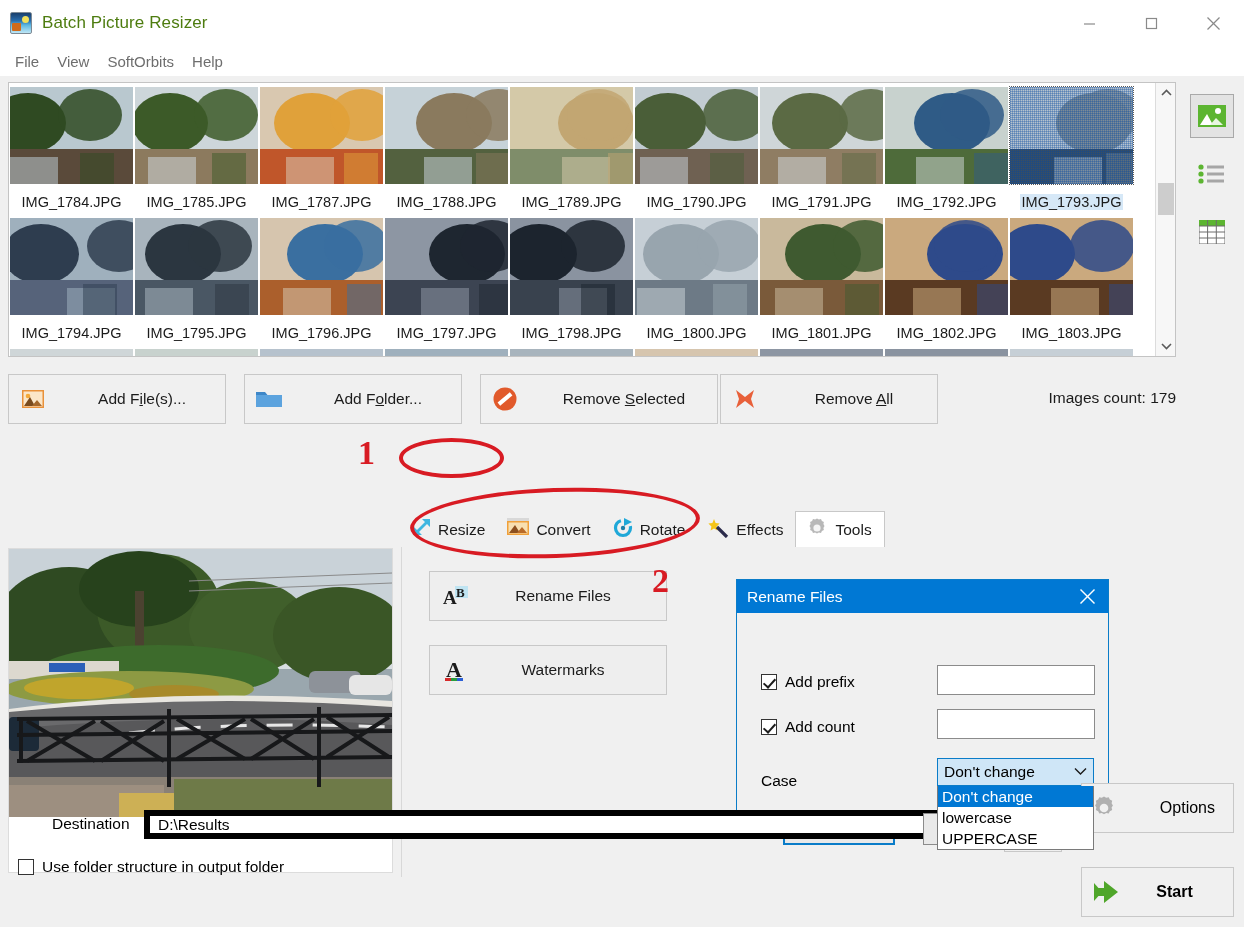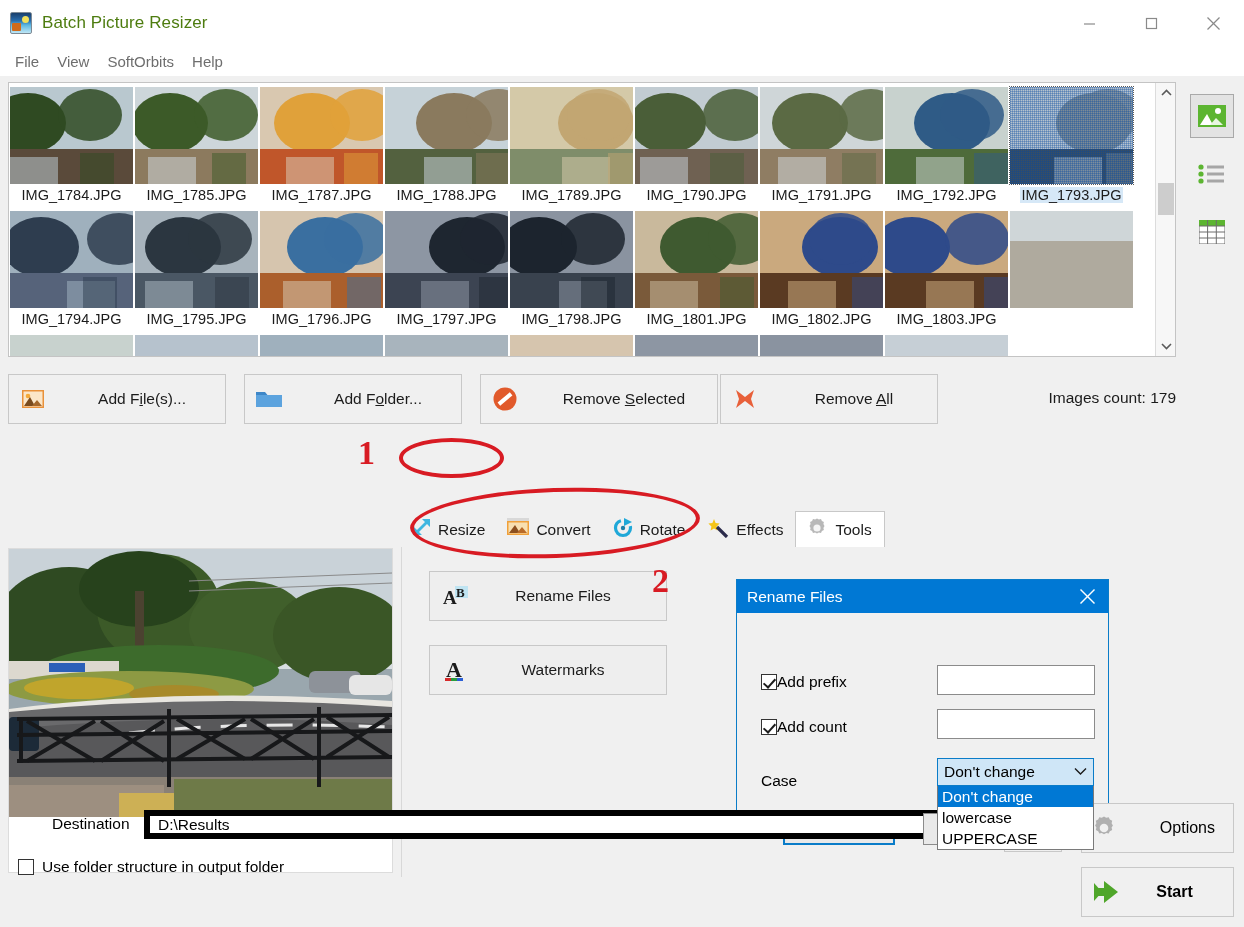--- a/index.html
+++ b/index.html
@@ -81,21 +81,21 @@
     background: #b9c2c8; position: relative; overflow: hidden;
   }
   .thumbcell.sel .thumbimg { outline: 1px dotted #5a5a5a; }
   .thumbcell.sel .thumbimg:after {
     content:""; position:absolute; inset:0;
     background: repeating-linear-gradient(0deg, rgba(0,70,160,.30) 0 1px, transparent 1px 2px),
                 repeating-linear-gradient(90deg, rgba(0,70,160,.30) 0 1px, transparent 1px 2px);
   }
   .thumbcell.sel .thumblabel { background: #d6e8f7; }
   .thumblabel {
-    font-size: 14.5px; color: #1b1b1b; margin-top: 3px; margin-bottom: 4px;
+    font-size: 14.5px; color: #1b1b1b; margin-top: 10px; margin-bottom: 4px;
     white-space: nowrap; padding: 0 2px;
   }
 
   
   .vscroll {
     position: absolute; right: 0; top: 0; width: 20px; height: 273px;
     background: #f7f7f7; border-left: 1px solid #dcdcdc;
   }
   .vsbtn {
     width: 20px; height: 20px; display: flex; align-items: center; justify-content: center;
@@ -175,21 +175,21 @@
   }
   .dlg-title {
     height: 33px; background: #0078d4; color: #ffffff;
     display: flex; align-items: center; padding-left: 10px; font-size: 15.5px;
   }
   .dlg-close {
     margin-left: auto; width: 42px; height: 33px;
     display: flex; align-items: center; justify-content: center; color: #fff;
   }
   .dlg-body { position: relative; height: 215px; }
-  .chkrow { position: absolute; display: flex; align-items: center; gap: 0; font-size: 15.5px; color: #000; }
+  .chkrow { position: absolute; display: flex; align-items: center; gap: 8px; font-size: 15.5px; color: #000; }
   .chk {
     width: 16px; height: 16px; border: 1px solid #333; background: #fff;
     position: relative; display: inline-block;
   }
   .chk.on:after {
     content: ""; position: absolute; left: 4px; top: 1px; width: 5px; height: 10px;
     border: solid #1b1b1b; border-width: 0 2px 2px 0; transform: rotate(42deg);
   }
   .dlgfield {
     position: absolute; width: 158px; height: 30px;
@@ -437,20 +437,31 @@
           <div class="thumbcell">
             <div class="thumbimg"><svg width="123" height="97" viewBox="0 0 123 97" preserveAspectRatio="none">
                 <rect x="0" y="0" width="123" height="97" fill="#8a93a0"></rect>
                 <ellipse cx="29" cy="36" rx="38" ry="30" fill="#1c242e"></ellipse>
                 <ellipse cx="83" cy="28" rx="32" ry="26" fill="#1c242e" opacity=".85"></ellipse>
                 <rect x="0" y="62" width="123" height="35" fill="#39424e"></rect>
                 <rect x="49" y="70" width="48" height="27" fill="#8a93a0" opacity=".55"></rect>
                 <rect x="71" y="66" width="34" height="31" fill="#1c242e" opacity=".5"></rect>
               </svg></div>
             <div class="thumblabel">IMG_1798.JPG</div>
+          </div>
+          <div class="thumbcell">
+            <div class="thumbimg"><svg width="123" height="97" viewBox="0 0 123 97" preserveAspectRatio="none">
+                <rect x="0" y="0" width="123" height="97" fill="#c6cfd6"></rect>
+                <ellipse cx="46" cy="36" rx="38" ry="30" fill="#98a5ae"></ellipse>
+                <ellipse cx="94" cy="28" rx="32" ry="26" fill="#98a5ae" opacity=".85"></ellipse>
+                <rect x="0" y="62" width="123" height="35" fill="#6d7a86"></rect>
+                <rect x="2" y="70" width="48" height="27" fill="#c6cfd6" opacity=".55"></rect>
+                <rect x="78" y="66" width="34" height="31" fill="#98a5ae" opacity=".5"></rect>
+              </svg></div>
+            <div class="thumblabel">IMG_1800.JPG</div>
           </div>
           <div class="thumbcell">
             <div class="thumbimg"><svg width="123" height="97" viewBox="0 0 123 97" preserveAspectRatio="none">
                 <rect x="0" y="0" width="123" height="97" fill="#c9b99c"></rect>
                 <ellipse cx="63" cy="36" rx="38" ry="30" fill="#3f5a30"></ellipse>
                 <ellipse cx="105" cy="28" rx="32" ry="26" fill="#3f5a30" opacity=".85"></ellipse>
                 <rect x="0" y="62" width="123" height="35" fill="#7a5a3a"></rect>
                 <rect x="15" y="70" width="48" height="27" fill="#c9b99c" opacity=".55"></rect>
                 <rect x="85" y="66" width="34" height="31" fill="#3f5a30" opacity=".5"></rect>
               </svg></div>
@@ -843,21 +854,21 @@
         </g>
       </svg>
     </span>
   </div>
 
   <div class="folderchk">
     <span class="chk"></span>
     <span>Use folder structure in output folder</span>
   </div>
 
-  <div class="bigbtn" style="top:803px;gap:33px;" id="options-button">
+  <div class="bigbtn" style="top:783px;gap:33px;" id="options-button">
     <span class="ic">
       <svg width="26" height="26" viewBox="0 0 26 26">
         <path d="M13 1.5 l2.2 1.3 2.5-.6 1.1 2.4 2.4 1.1 -.6 2.5 1.3 2.2 -1.3 2.2 .6 2.5 -2.4 1.1 -1.1 2.4 -2.5-.6 -2.2 1.3 -2.2-1.3 -2.5 .6 -1.1-2.4 -2.4-1.1 .6-2.5 -1.3-2.2 1.3-2.2 -.6-2.5 2.4-1.1 1.1-2.4 2.5 .6 Z" fill="#b0b0b0"></path>
         <circle cx="13" cy="13" r="4.3" fill="#f0f0f0"></circle>
       </svg>
     </span>
     <span class="lb">Options</span>
   </div>
 
   <div class="bigbtn" style="top:867px;" id="start-button">

